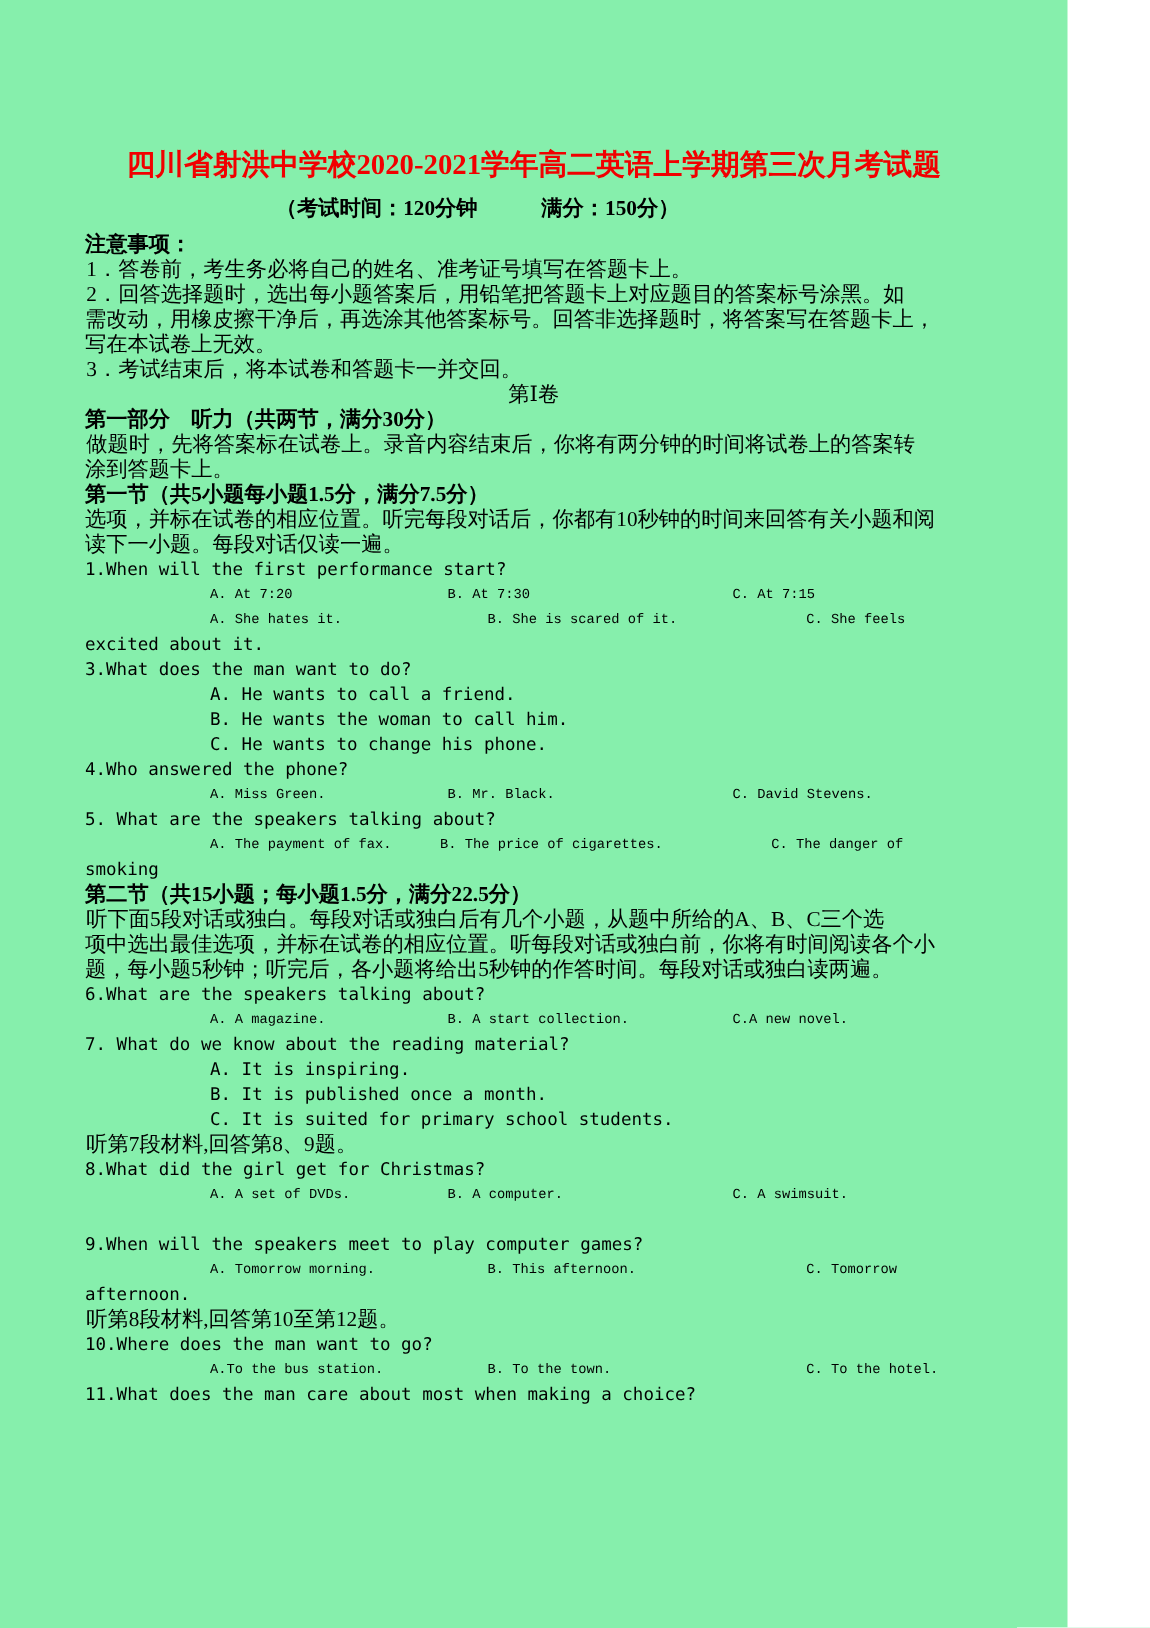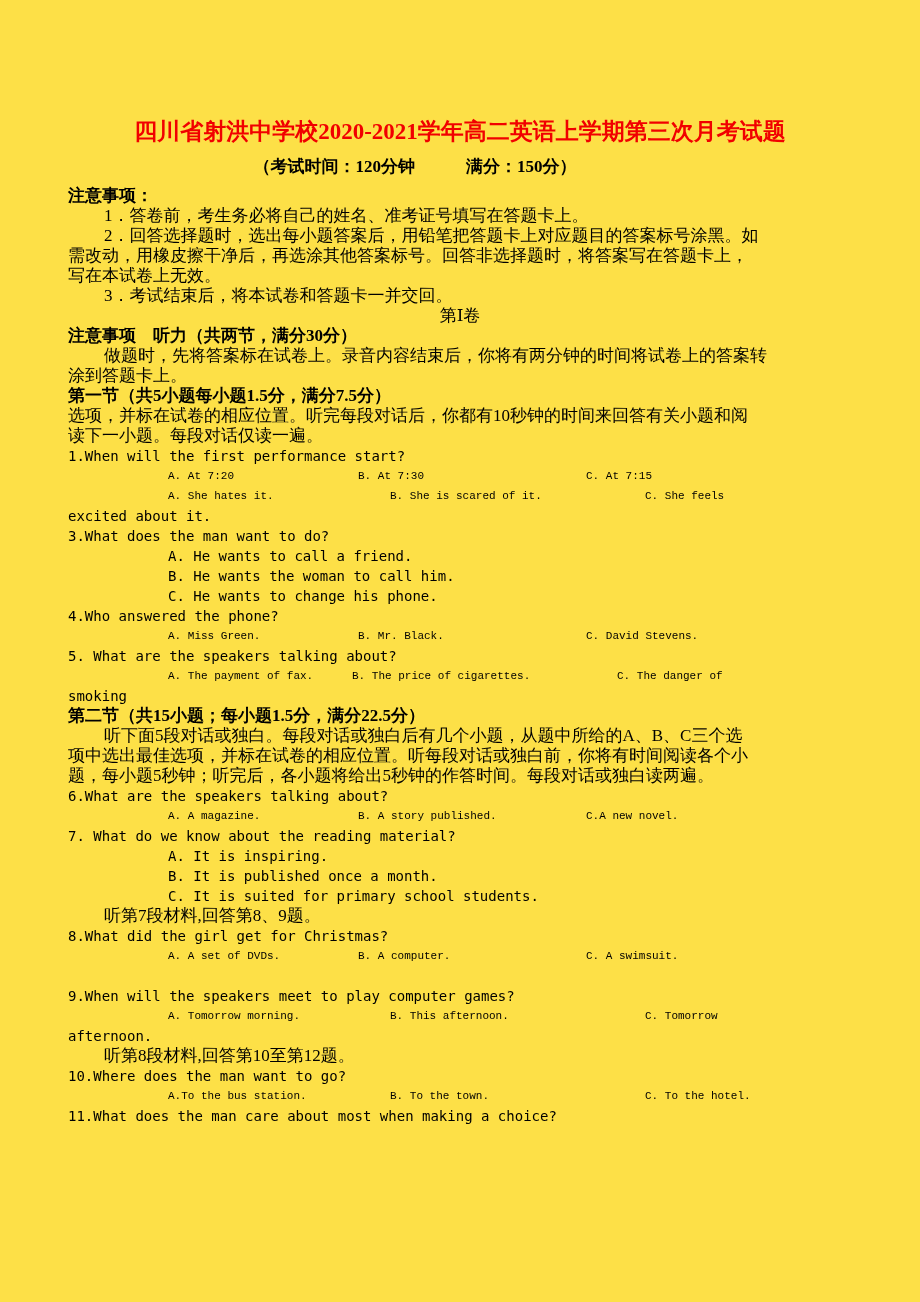--- a/index.html
+++ b/index.html
@@ -1,19 +1,19 @@
 <!DOCTYPE html>
 <html><head>
 <meta charset="utf-8">
 <style>
   html,body{margin:0;padding:0;background:#ffffff;}
   .page{
     position:relative;
-    width:920px;height:1302px;
-    background:#fde047;color:#000000;
+    width:854px;height:1302px;
+    background:#86efac;color:#000000;
     font-family:"Liberation Serif","DejaVu Serif",serif;
     overflow:hidden;
   }
   .title{
     margin:0;
     padding-top:118px;
     text-align:center;
     color:#f10000;
     font-size:23px;
     font-weight:bold;
@@ -29,21 +29,21 @@
     white-space:pre;
   }
   .body-lines{margin-top:8px;}
   .line{
     font-size:17px;
     line-height:20px;
     height:20px;
     padding-left:68px;
     white-space:pre;
   }
-  .line.indent{padding-left:104px;}
+  .line.indent{padding-left:69px;}
   .line.opt{padding-left:168px;}
   .line.center{padding-left:0;text-align:center;}
   .line.bold{font-weight:bold;}
   .en{
     font-family:"DejaVu Sans Mono","Liberation Mono",monospace;
     font-size:14px;
   }
   .optrow{
     position:relative;
     height:20px;
@@ -75,21 +75,21 @@
 
     <div class="line bold">注意事项：</div>
     <div class="line indent">1．答卷前，考生务必将自己的姓名、准考证号填写在答题卡上。</div>
     <div class="line indent">2．回答选择题时，选出每小题答案后，用铅笔把答题卡上对应题目的答案标号涂黑。如</div>
     <div class="line">需改动，用橡皮擦干净后，再选涂其他答案标号。回答非选择题时，将答案写在答题卡上，</div>
     <div class="line">写在本试卷上无效。</div>
     <div class="line indent">3．考试结束后，将本试卷和答题卡一并交回。</div>
 
     <div class="line center">第Ⅰ卷</div>
 
-    <div class="line bold">注意事项　听力（共两节，满分30分）</div>
+    <div class="line bold">第一部分　听力（共两节，满分30分）</div>
     <div class="line indent">做题时，先将答案标在试卷上。录音内容结束后，你将有两分钟的时间将试卷上的答案转</div>
     <div class="line">涂到答题卡上。</div>
 
     <div class="line bold">第一节（共5小题每小题1.5分，满分7.5分）</div>
     <div class="line">选项，并标在试卷的相应位置。听完每段对话后，你都有10秒钟的时间来回答有关小题和阅</div>
     <div class="line">读下一小题。每段对话仅读一遍。</div>
 
     <div class="line en">1.When will the first performance start?</div>
     <div class="optrow">
       <span class="oA">A. At 7:20</span>
@@ -125,21 +125,21 @@
     <div class="line en">smoking</div>
 
     <div class="line bold">第二节（共15小题；每小题1.5分，满分22.5分）</div>
     <div class="line indent">听下面5段对话或独白。每段对话或独白后有几个小题，从题中所给的A、B、C三个选</div>
     <div class="line">项中选出最佳选项，并标在试卷的相应位置。听每段对话或独白前，你将有时间阅读各个小</div>
     <div class="line">题，每小题5秒钟；听完后，各小题将给出5秒钟的作答时间。每段对话或独白读两遍。</div>
 
     <div class="line en">6.What are the speakers talking about?</div>
     <div class="optrow">
       <span class="oA">A. A magazine.</span>
-      <span class="oB">B. A story published.</span>
+      <span class="oB">B. A start collection.</span>
       <span class="oC">C.A new novel.</span>
     </div>
 
     <div class="line en">7. What do we know about the reading material?</div>
     <div class="line en opt">A. It is inspiring.</div>
     <div class="line en opt">B. It is published once a month.</div>
     <div class="line en opt">C. It is suited for primary school students.</div>
     <div class="line indent">听第7段材料,回答第8、9题。</div>
 
     <div class="line en">8.What did the girl get for Christmas?</div>

